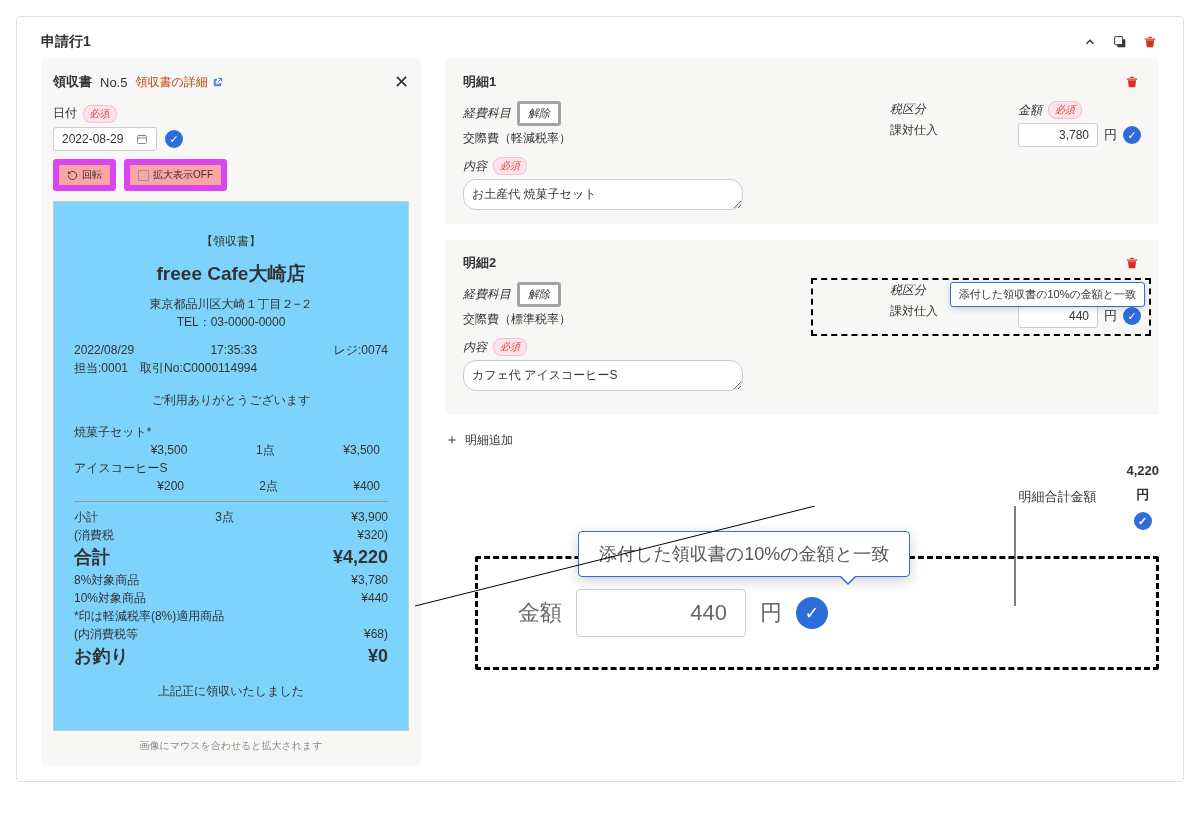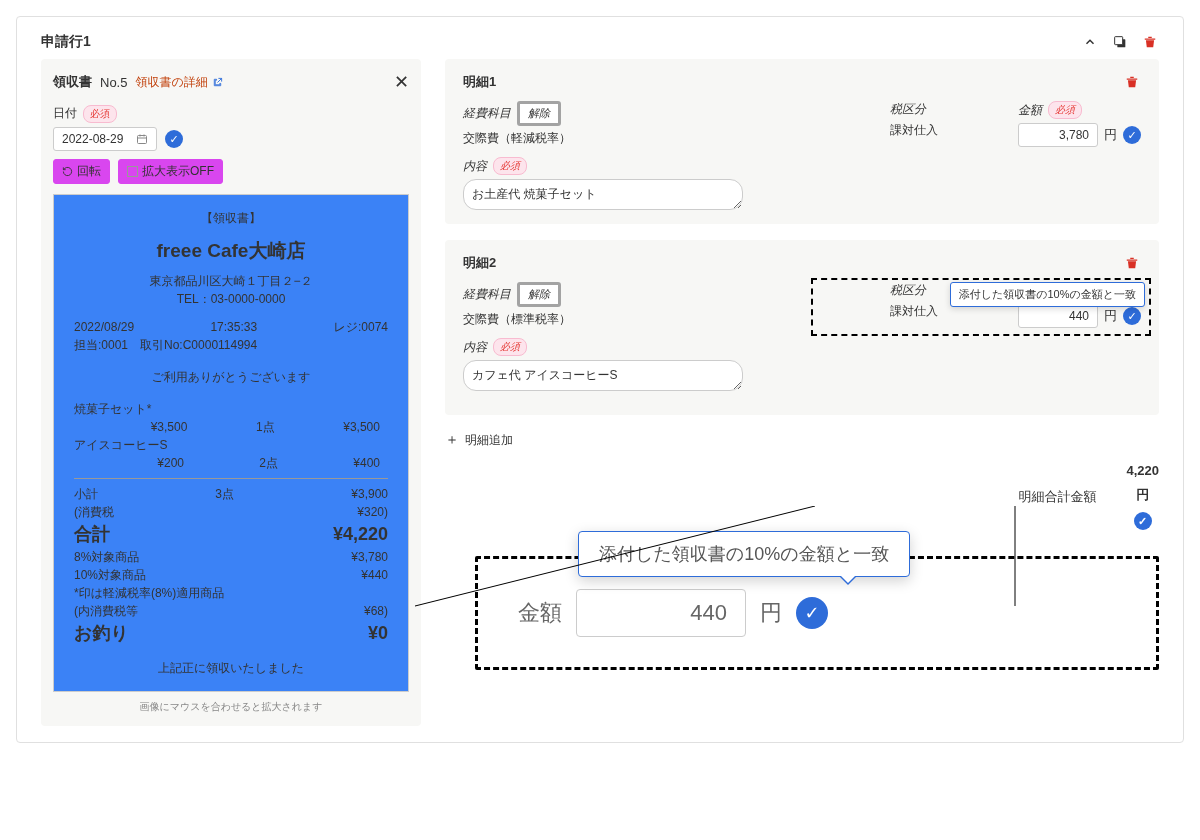--- a/index.html
+++ b/index.html
@@ -28,24 +28,24 @@
   .close-x { font-size: 18px; cursor: pointer; color: #333; }
 
   .label-row { display: flex; align-items: flex-start; gap: 6px; margin-top: 12px; font-size: 12px; }
   .req-badge { font-size: 10px; color: #e53935; border: 1px solid #f8bbd0; background: #fde4ec; border-radius: 8px; padding: 1px 6px; }
 
   .date-row { display: flex; align-items: center; gap: 8px; margin-top: 4px; }
   .date-input { display: flex; align-items: center; border: 1px solid #ccc; background: #fff; border-radius: 3px; padding: 4px 8px; font-size: 12px; width: 104px; justify-content: space-between; }
   .check-circle { width: 18px; height: 18px; border-radius: 50%; background: #2e6cd9; display: inline-flex; align-items: center; justify-content: center; color: #fff; font-size: 11px; flex-shrink: 0; }
 
   .tool-row { display: flex; gap: 8px; margin-top: 8px; }
-  .tool-btn { display: flex; align-items: center; gap: 4px; border: 1px solid #d946ef; background: #d946ef; border-radius: 3px; padding: 3px 8px; font-size: 12px; cursor: pointer; }
+  .tool-btn { display: flex; align-items: center; gap: 4px; border: 6px solid #d946ef; background: #fca5a5; border-radius: 3px; padding: 3px 8px; font-size: 10px; cursor: pointer; }
   .checkbox-sq { width: 11px; height: 11px; border: 1px solid #999; display: inline-block; }
 
-  .receipt-image { background: #3b82f6; border: 1px solid #ccc; margin-top: 10px; padding: 14px 20px; font-size: 12px; line-height: 1.5; }
+  .receipt-image { background: #7dd3fc; border: 1px solid #ccc; margin-top: 10px; padding: 30px 20px; font-size: 12px; line-height: 1.5; }
   .receipt-image .center { text-align: center; }
   .receipt-image .big { font-size: 19px; font-weight: bold; margin: 10px 0 6px; }
   .receipt-image .row { display: flex; justify-content: space-between; }
   .receipt-image .row.pad { padding: 0 8px; }
   .receipt-image .sum-big { font-size: 18px; font-weight: bold; }
   .receipt-image .hr { border-top: 1px solid #999; margin: 6px 0; }
   .receipt-caption { text-align: center; font-size: 10px; color: #888; margin-top: 8px; }
 
   .detail-block { background: #f7f7f5; border-radius: 4px; padding: 14px 18px; margin-bottom: 16px; position: relative; }
   .detail-hdr { display: flex; justify-content: space-between; align-items: center; margin-bottom: 10px; }

